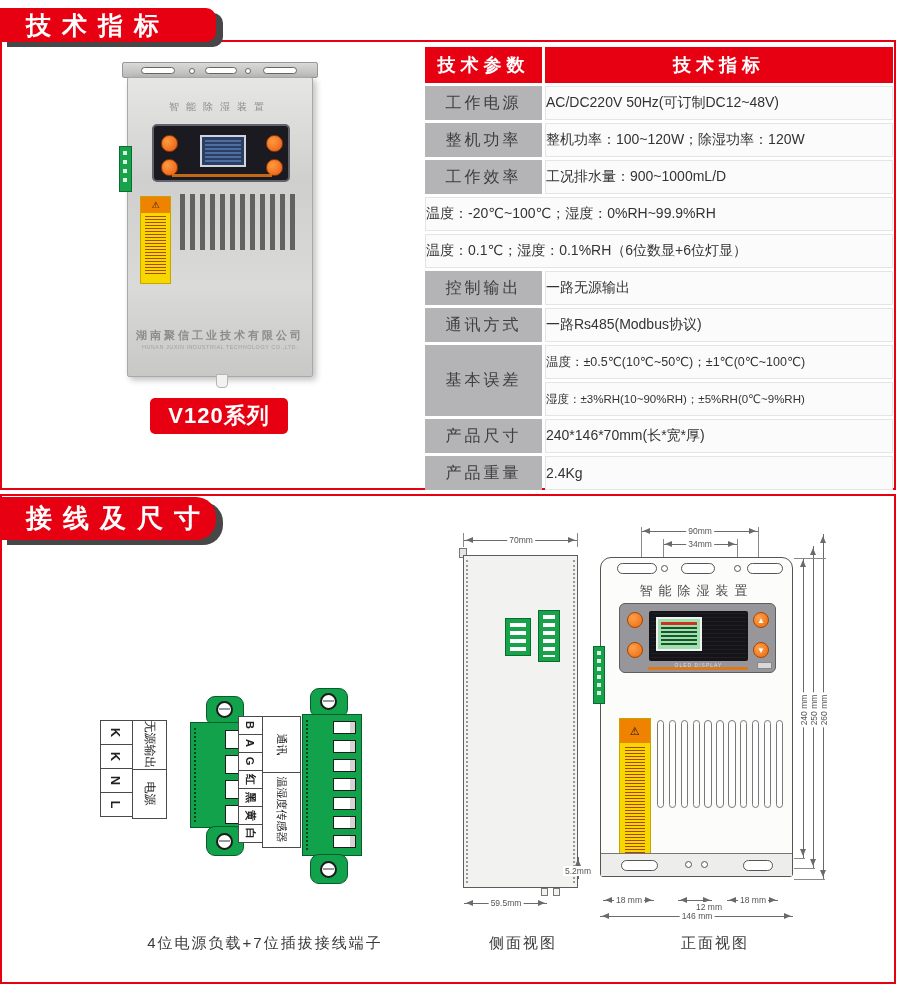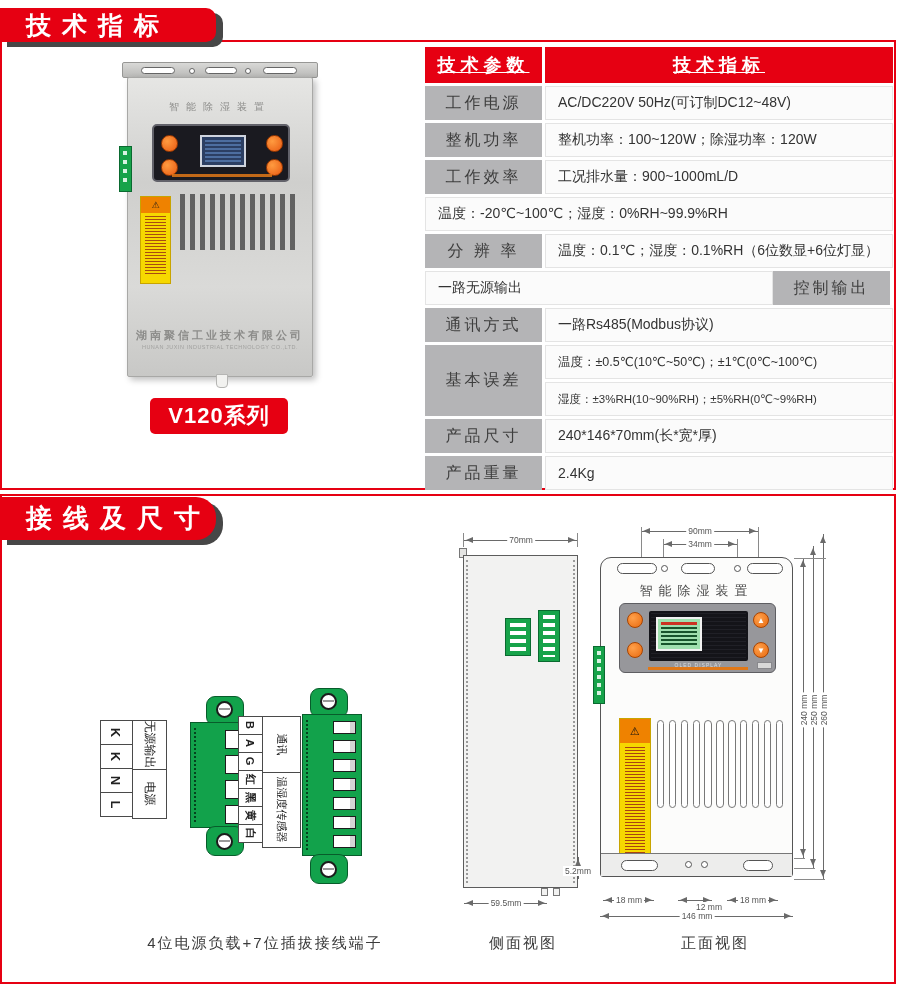--- a/index.html
+++ b/index.html
@@ -15,26 +15,26 @@
   .banner { position:absolute; left:0; background:#e60012; color:#fff; font-weight:bold;
             display:flex; align-items:center; padding-left:26px; letter-spacing:11px;
             box-shadow:7px 5px 0 #474747; z-index:5; }
   .banner1 { top:8px; width:216px; height:34px; font-size:25px; border-radius:0 10px 10px 0; }
   .banner2 { top:497px; width:216px; height:43px; font-size:26px; border-radius:0 20px 20px 0; }
 
   
   .spec { position:absolute; left:425px; top:47px; width:468px; z-index:4; }
   .srow { display:flex; margin-bottom:3px; }
   .scell { display:flex; align-items:center; justify-content:center; }
-  .shead .scell { background:#e60012; color:#fff; font-weight:bold; font-size:18px; letter-spacing:5px; height:36px;text-decoration:underline; }
+  .shead .scell { background:#e60012; color:#fff; font-weight:bold; font-size:18px; letter-spacing:5px; height:36px; }
   .c1 { width:117px; margin-right:3px; flex:none; }
   .c2 { flex:1; }
   .lab { background:#b4b4b6; color:#3e3e3e; font-size:16px; letter-spacing:3px; height:34px; }
   .val { background:#fbfbfb; border:1px solid #e4e4e4; color:#333; font-size:14px;
-         justify-content:flex-start; padding-left:12px; height:34px; white-space:nowrap; overflow:hidden; }
+         justify-content:flex-start; height:34px; white-space:nowrap; overflow:hidden; }
   .err .lab { height:71px; }
   .errv { flex:1; display:flex; flex-direction:column; }
   .errv .val { height:34px; }
   .errv .val.t { margin-bottom:3px; font-size:12.5px; }
   .errv .val.b { font-size:11.5px; }
 
   
   .photo { position:absolute; left:120px; top:60px; width:200px; height:332px; z-index:4; }
   .bracket { position:absolute; left:2px; top:2px; width:196px; height:16px;
              background:linear-gradient(180deg,#d9d9d7,#b9b9b7); border:1px solid #979795; border-radius:2px; }
@@ -211,26 +211,25 @@
       <div class="scell c2 val">整机功率：100~120W；除湿功率：120W</div>
     </div>
     <div class="srow">
       <div class="scell c1 lab">工作效率</div>
       <div class="scell c2 val">工况排水量：900~1000mL/D</div>
     </div>
     <div class="srow">
       <div class="scell c2 val">温度：-20℃~100℃；湿度：0%RH~99.9%RH</div>
     </div>
     <div class="srow">
-      <div class="scell c1 lab">分 辨 率</div>
       <div class="scell c2 val">温度：0.1℃；湿度：0.1%RH（6位数显+6位灯显）</div>
     </div>
     <div class="srow">
+      <div class="scell c1 lab">控制输出</div>
       <div class="scell c2 val">一路无源输出</div>
-      <div class="scell c1 lab">控制输出</div>
     </div>
     <div class="srow">
       <div class="scell c1 lab">通讯方式</div>
       <div class="scell c2 val">一路Rs485(Modbus协议)</div>
     </div>
     <div class="srow err">
       <div class="scell c1 lab">基本误差</div>
       <div class="errv">
         <div class="scell val t">温度：±0.5℃(10℃~50℃)；±1℃(0℃~100℃)</div>
         <div class="scell val b">湿度：±3%RH(10~90%RH)；±5%RH(0℃~9%RH)</div>

